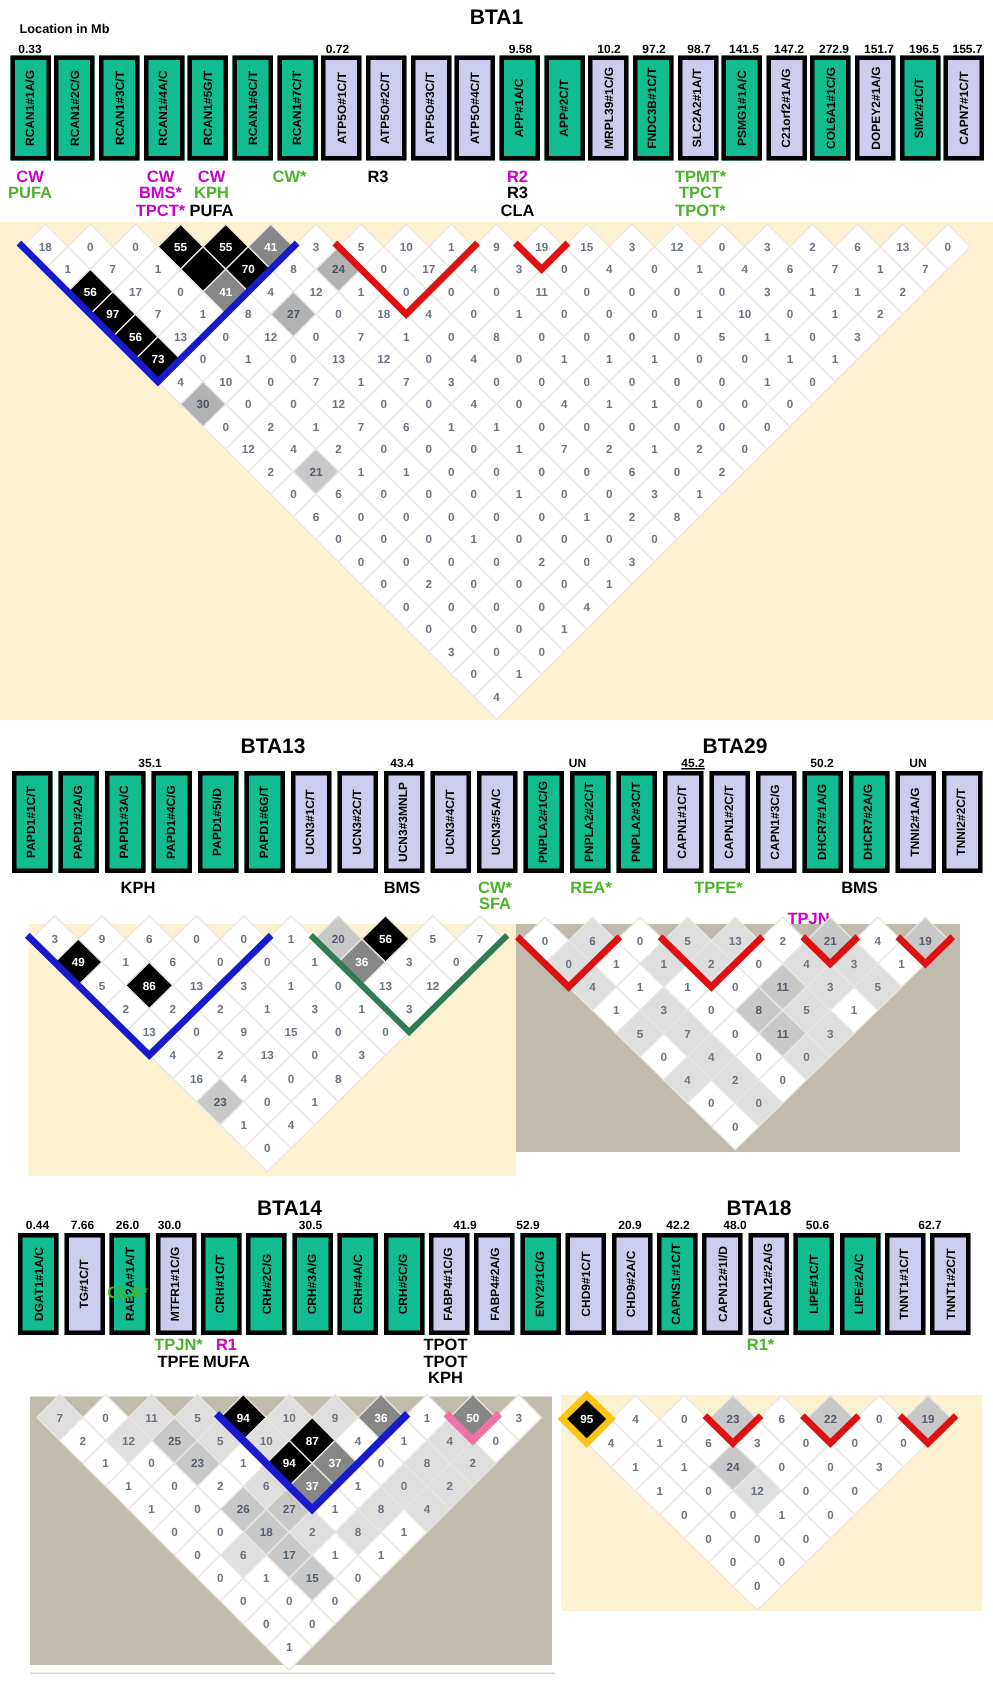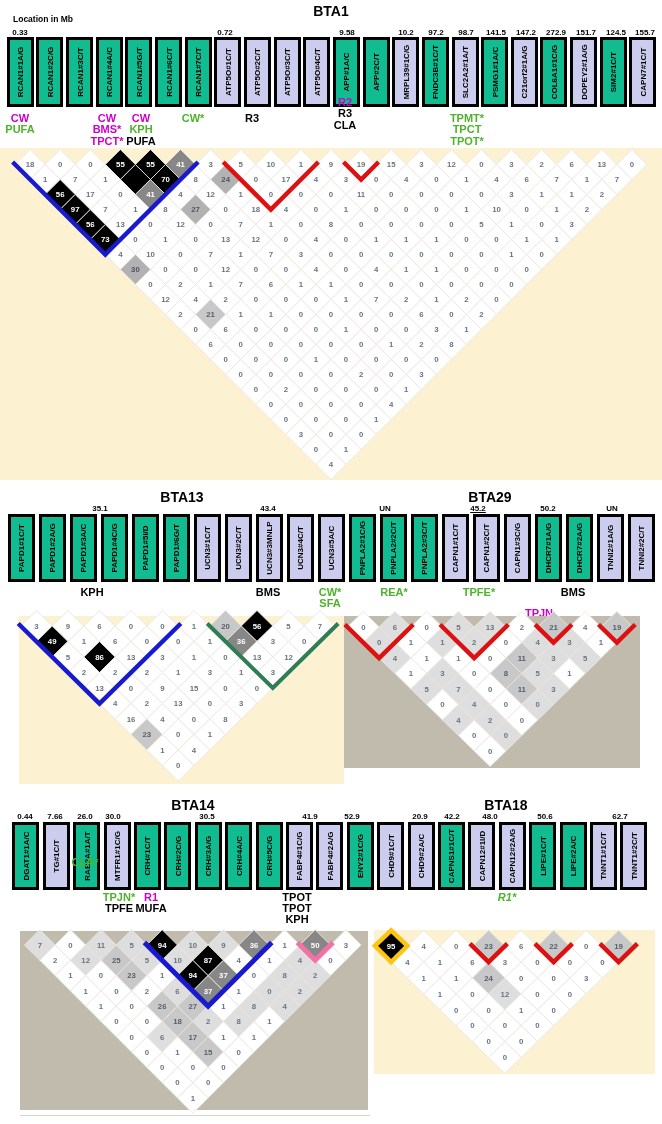--- a/index.html
+++ b/index.html
@@ -22,21 +22,21 @@
 <div class="abs pos" style="left:20px;top:28px;font-size:8px;">0.33</div>
 <div class="abs pos" style="left:225px;top:28px;font-size:8px;">0.72</div>
 <div class="abs pos" style="left:347px;top:28px;font-size:8px;">9.58</div>
 <div class="abs pos" style="left:406px;top:28px;font-size:8px;">10.2</div>
 <div class="abs pos" style="left:436px;top:28px;font-size:8px;">97.2</div>
 <div class="abs pos" style="left:466px;top:28px;font-size:8px;">98.7</div>
 <div class="abs pos" style="left:496px;top:28px;font-size:8px;">141.5</div>
 <div class="abs pos" style="left:526px;top:28px;font-size:8px;">147.2</div>
 <div class="abs pos" style="left:556px;top:28px;font-size:8px;">272.9</div>
 <div class="abs pos" style="left:586px;top:28px;font-size:8px;">151.7</div>
-<div class="abs pos" style="left:616px;top:28px;font-size:8px;">124.5</div>
+<div class="abs pos" style="left:616px;top:28px;font-size:8px;">196.5</div>
 <div class="abs pos" style="left:645px;top:28px;font-size:8px;">155.7</div>
 <div class="box" style="left:6.7px;top:37px;width:27px;height:70px;background:#11bd90;">
       <span>RCAN1#1A/G</span>
     </div>
 <div class="box" style="left:36.4px;top:37px;width:27px;height:70px;background:#11bd90;">
       <span>RCAN1#2C/G</span>
     </div>
 <div class="box" style="left:66.0px;top:37px;width:27px;height:70px;background:#11bd90;">
       <span>RCAN1#3C/T</span>
     </div>
@@ -110,21 +110,21 @@
       <div style="color:#cc00cc;">CW</div>
       <div style="color:#4db32a;">KPH</div>
       <div style="color:#000;">PUFA</div>
     </div>
 <div class="abs tr" style="left:193px;top:113px;">
       <div style="color:#4db32a;">CW*</div>
     </div>
 <div class="abs tr" style="left:252px;top:113px;">
       <div style="color:#000;">R3</div>
     </div>
-<div class="abs tr" style="left:345px;top:97px;">
+<div class="abs tr" style="left:345px;top:113px;">
       <div style="color:#cc00cc;">R2</div>
       <div style="color:#000;">R3</div>
       <div style="color:#000;">CLA</div>
     </div>
 <div class="abs tr" style="left:467px;top:113px;">
       <div style="color:#4db32a;">TPMT*</div>
       <div style="color:#4db32a;">TPCT</div>
       <div style="color:#4db32a;">TPOT*</div>
     </div>
 <div class="rect" style="left:0.0px;top:148.0px;width:662.0px;height:332.0px;background:#fcf2d2;"></div>
@@ -594,21 +594,21 @@
       </g>
       <path d="M12.6 162.0L105.3 254.5L198.1 162.0" fill="none" stroke="#1a1acd" stroke-width="4.5" stroke-linecap="butt" stroke-linejoin="miter"></path>
       <path d="M223.2 162.0L270.8 209.5L318.4 162.0" fill="none" stroke="#dd1111" stroke-width="4.5" stroke-linecap="butt" stroke-linejoin="miter"></path>
       <path d="M343.5 162.0L361.1 179.5L378.6 162.0" fill="none" stroke="#dd1111" stroke-width="4.5" stroke-linecap="butt" stroke-linejoin="miter"></path>
     </svg>
 <div class="abs title" style="left:182px;top:489px;">BTA13</div>
 <div class="abs title" style="left:490px;top:489px;">BTA29</div>
 <div class="abs pos" style="left:100px;top:504px;font-size:8px;">35.1</div>
 <div class="abs pos" style="left:268px;top:504px;font-size:8px;">43.4</div>
 <div class="abs pos" style="left:385px;top:504px;font-size:8px;">UN</div>
-<div class="abs pos" style="left:478px;top:504px;font-size:8px;text-decoration:underline;">45.2</div>
+<div class="abs pos" style="left:462px;top:504px;font-size:8px;text-decoration:underline;">45.2</div>
 <div class="abs pos" style="left:548px;top:504px;font-size:8px;">50.2</div>
 <div class="abs pos" style="left:612px;top:504px;font-size:8px;">UN</div>
 <div class="box" style="left:7.5px;top:514px;width:27px;height:68px;background:#11bd90;">
       <span>PAPD1#1C/T</span>
     </div>
 <div class="box" style="left:38.5px;top:514px;width:27px;height:68px;background:#11bd90;">
       <span>PAPD1#2A/G</span>
     </div>
 <div class="box" style="left:69.5px;top:514px;width:27px;height:68px;background:#11bd90;">
       <span>PAPD1#3A/C</span>
@@ -992,21 +992,21 @@
     </div>
 <div class="abs tr" style="left:151px;top:891.5px;">
       <div style="color:#cc00cc;">R1</div>
       <div style="color:#000;">MUFA</div>
     </div>
 <div class="abs tr" style="left:297px;top:891.5px;">
       <div style="color:#000;">TPOT</div>
       <div style="color:#000;">TPOT</div>
       <div style="color:#000;">KPH</div>
     </div>
-<div class="abs tr" style="left:507px;top:891.5px;font-style:italic;">
+<div class="abs tr" style="left:507px;top:891.5px;">
       <div style="color:#4db32a;">R1*</div>
     </div>
 <div class="rect" style="left:20.0px;top:931.0px;width:348.3px;height:179.0px;background:#c1bbad;"></div>
 <div class="rect" style="left:20px;top:1114.5px;width:350px;height:1.5px;background:#d8d3c8;"></div>
 <div class="rect" style="left:373.5px;top:929.5px;width:281.0px;height:144.0px;background:#fcf2d2;"></div>
 <svg width="662" height="1124" viewBox="0 0 662 1124">
       <g font-family="Liberation Sans,sans-serif" font-weight="bold" font-size="7.8px" text-anchor="middle">
         <path d="M39.8 929.7L55.1 945.0L39.8 960.3L24.5 945.0Z" fill="#dedede" stroke="#eae6e2" stroke-width="0.9"></path>
         <text x="39.8" y="947.7" fill="#6b7480">7</text>
         <path d="M70.4 929.7L85.7 945.0L70.4 960.3L55.1 945.0Z" fill="#ffffff" stroke="#eae6e2" stroke-width="0.9"></path>

